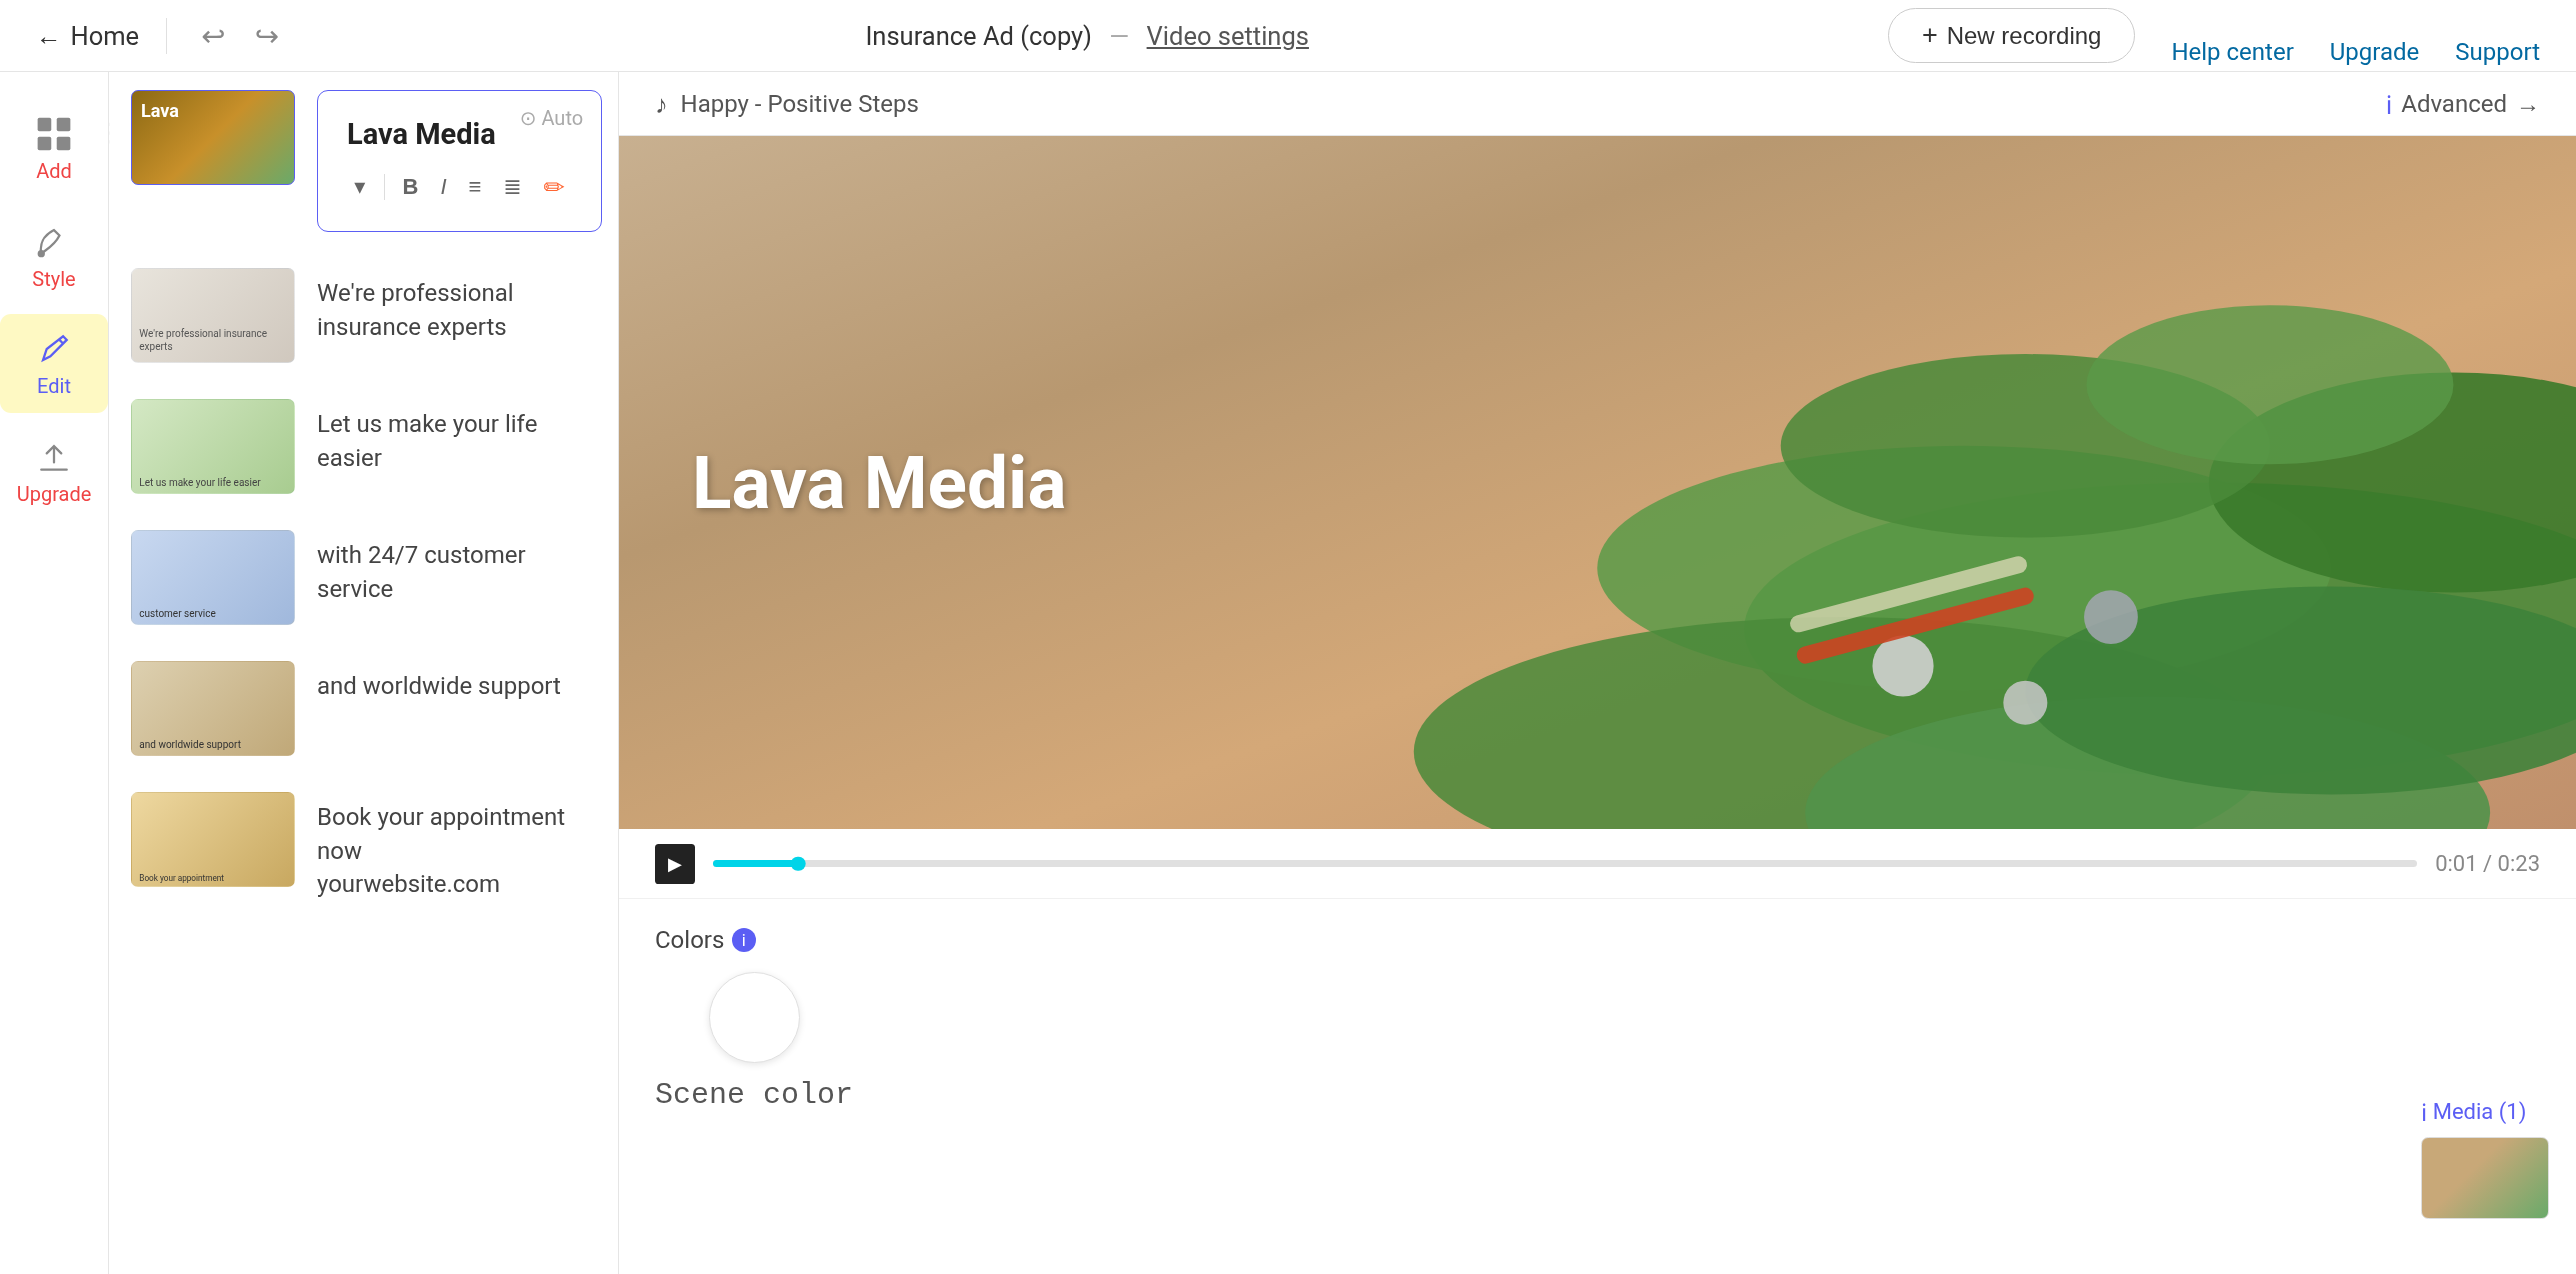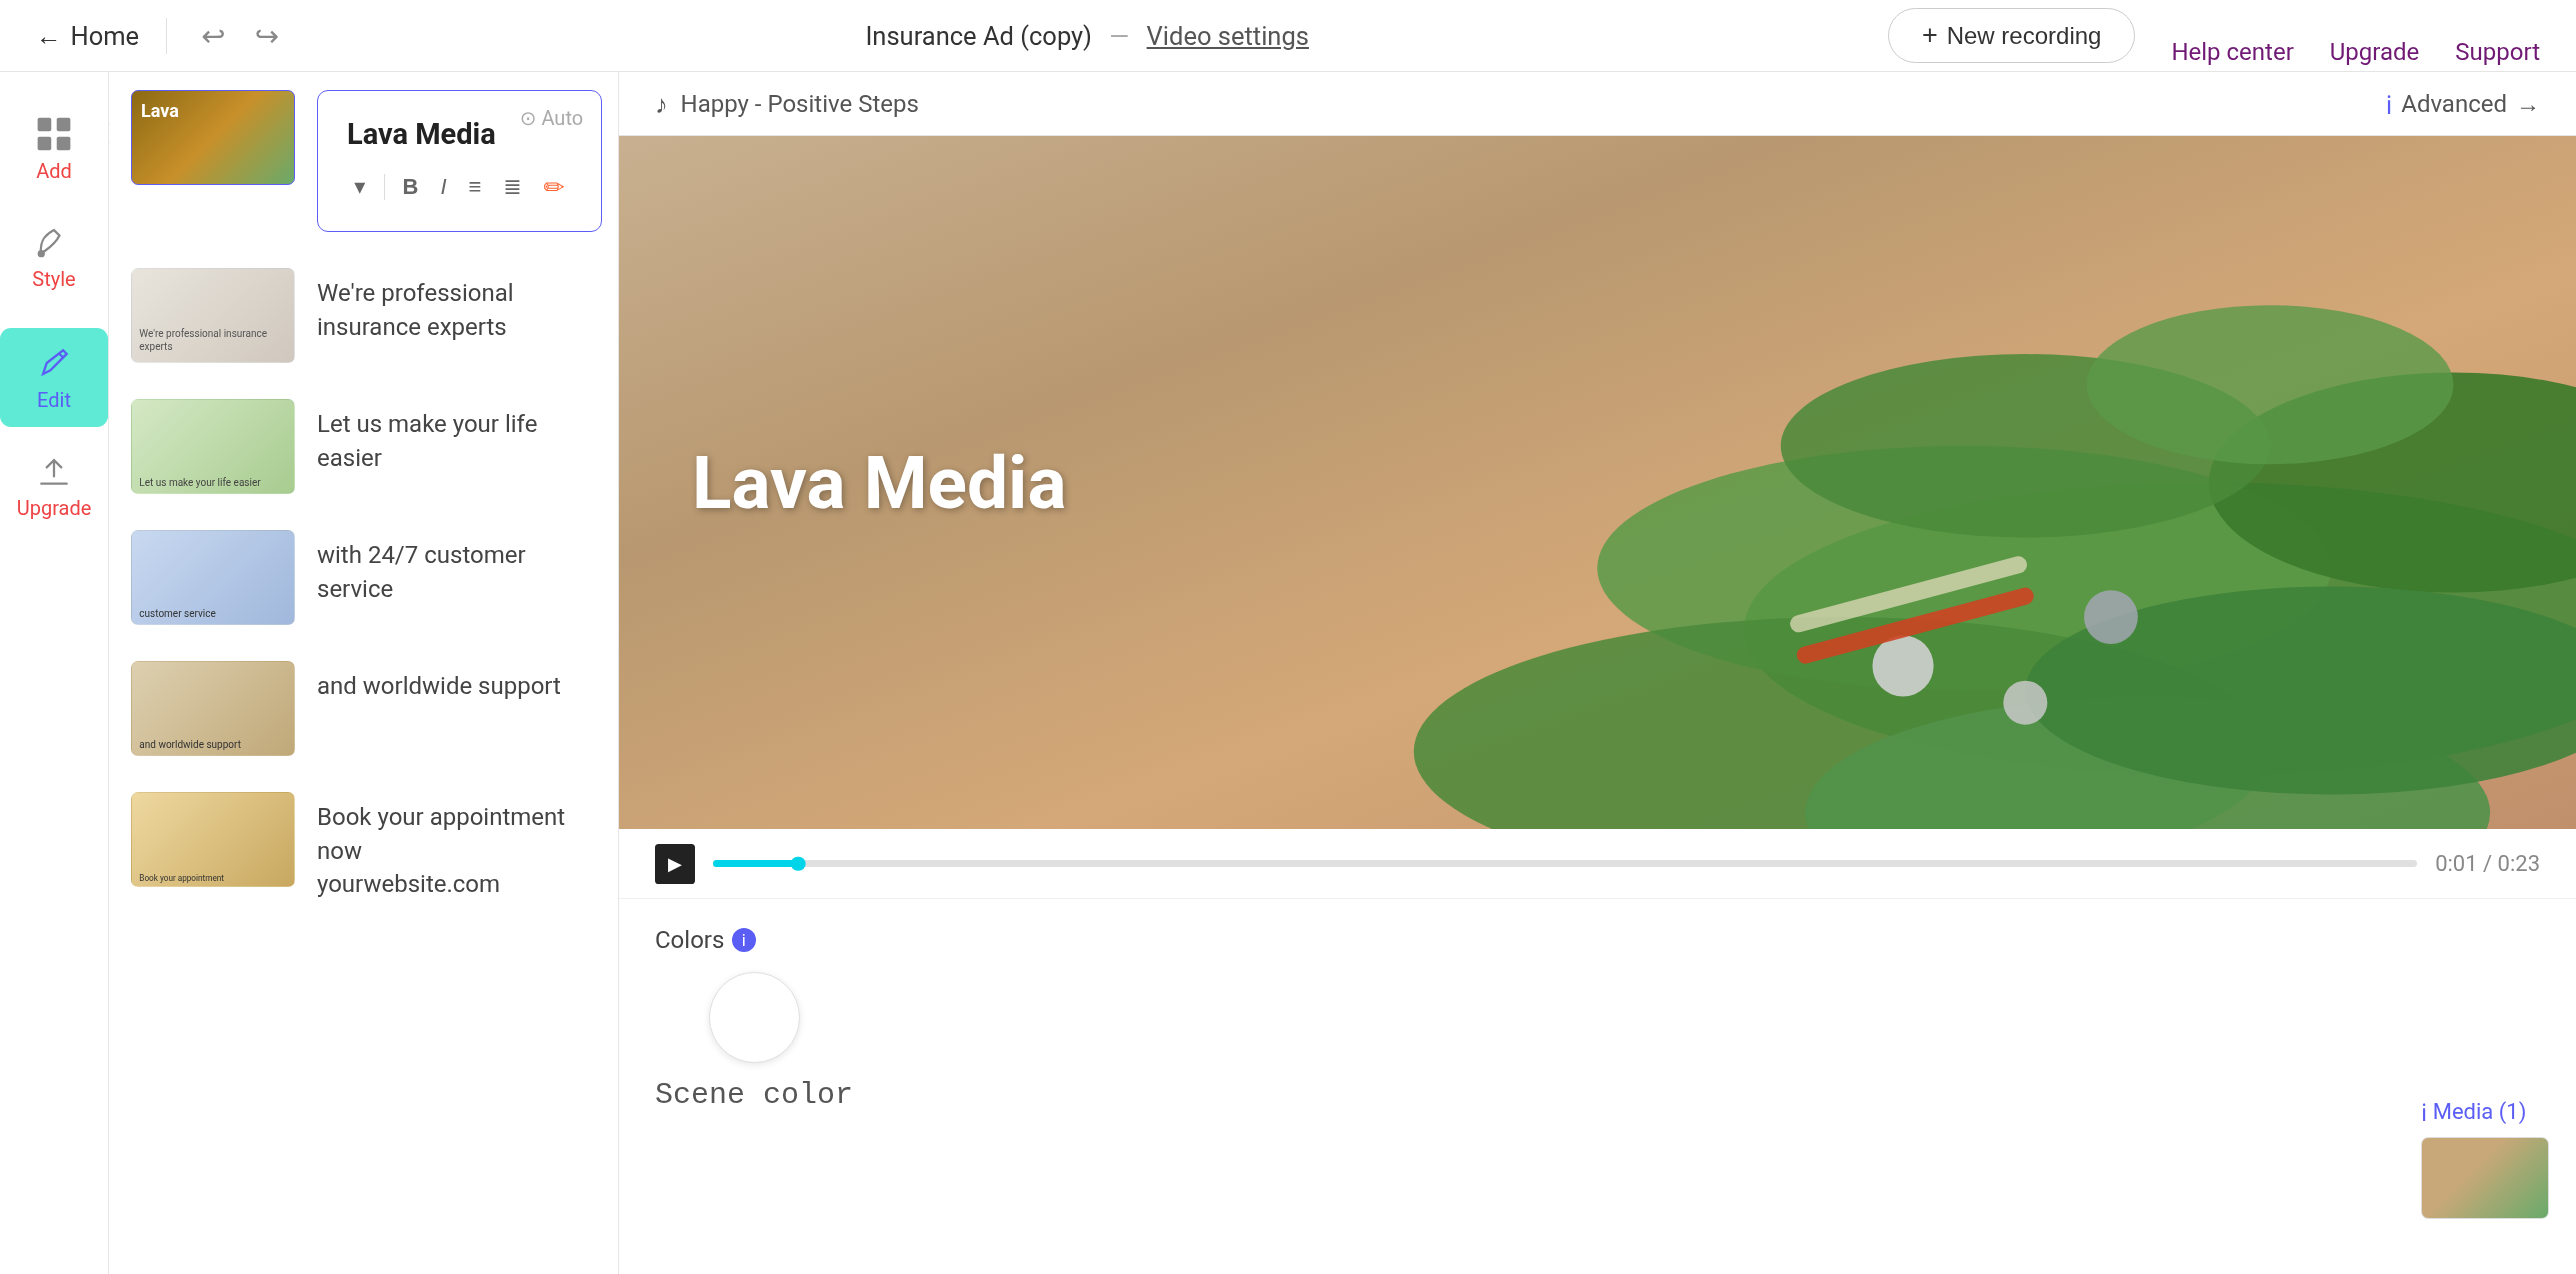--- a/index.html
+++ b/index.html
@@ -76,21 +76,21 @@
       gap: 9px;
       background: white;
       border: 1.8px solid #ccc;
       border-radius: 46px;
       padding: 11px 33px;
       font-size: 24px;
       cursor: pointer;
       color: #333;
     }
     .nav-link {
-      color: #701a75;
+      color: #0369a1;
       font-size: 24px;
       cursor: pointer;
       text-decoration: none;
       margin-top: 32px;
     }
 
     
     .main-layout {
       display: flex;
       height: calc(1274px - 72px);
@@ -110,22 +110,21 @@
       display: flex;
       flex-direction: column;
       align-items: center;
       gap: 5.5px;
       padding: 14.6px 18px;
       cursor: pointer;
       border-radius: 11px;
       width: 100%;
     }
     .icon-sidebar-item.active {
-      background: #5eead4;
-      margin-top: 14px;
+      background: #fef9c3;
     }
     .icon-sidebar-item .icon-label {
       font-size: 20px;
       color: #ef4444;
     }
     .icon-sidebar-item.active .icon-label {
       color: #5b5ef4;
     }
     .icon-svg {
       width: 40px;

